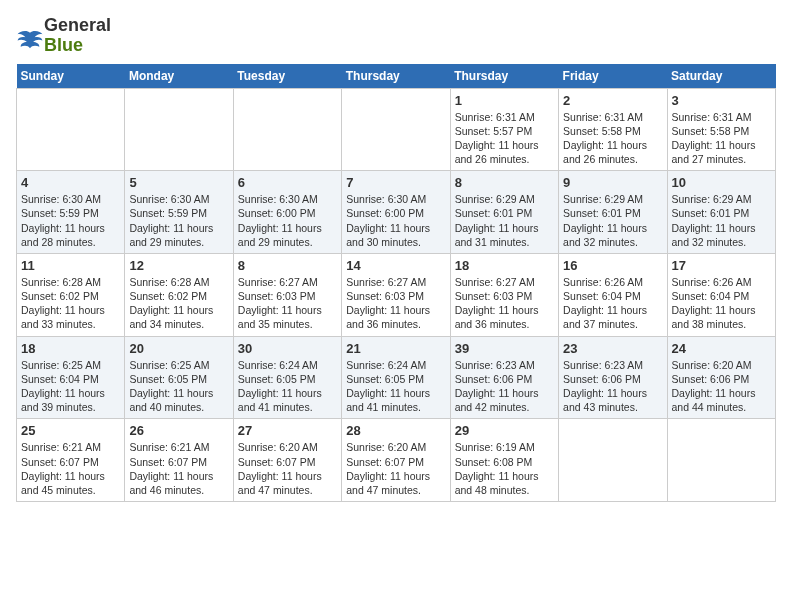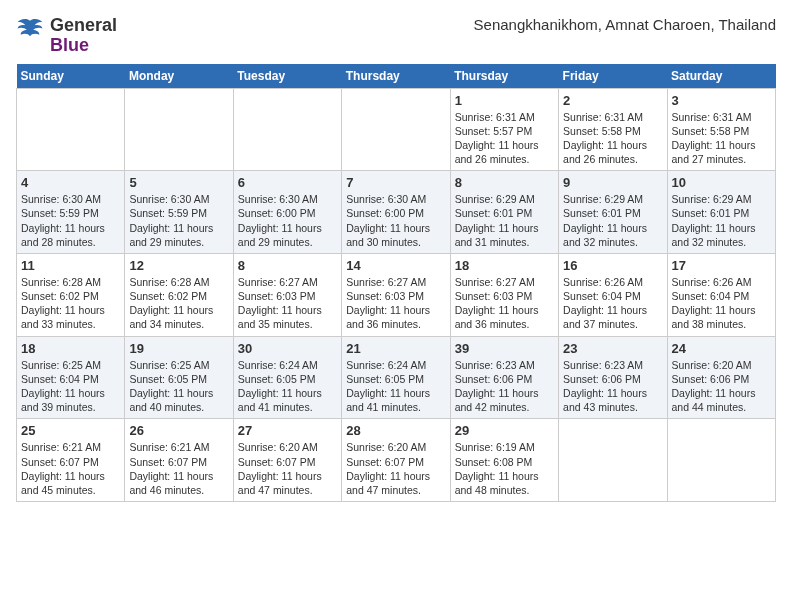--- a/index.html
+++ b/index.html
@@ -11,30 +11,30 @@
       padding: 16px;
     }
     .header-section {
       display: flex;
       justify-content: space-between;
       align-items: flex-start;
       margin-bottom: 8px;
     }
     .logo {
       display: flex;
-      align-items: flex-start;
-      gap: 6px;
+      align-items: flex-end;
+      gap: 0;
     }
     .logo-text {
       font-size: 18px;
       font-weight: bold;
       line-height: 1.1;
     }
     .logo-general { color: #333; }
-    .logo-blue { color: #701a75; }
+    .logo-blue { color: #4d7c0f; }
     .logo-bird {
       width: 28px;
       height: 28px;
     }
     .title-block {
       text-align: right;
     }
     .month-year {
       font-size: 36px;
       font-weight: bold;
@@ -92,21 +92,20 @@
   <div class="logo">
     <svg class="logo-bird" viewBox="0 0 36 36">
       <path d="M18 6 C22 2, 32 4, 34 8 C30 7, 26 9, 24 12 C28 11, 33 12, 34 16 C30 14, 25 15, 22 18 C26 18, 30 20, 30 24 C26 22, 20 22, 18 26 C16 22, 10 22, 6 24 C6 20, 10 18, 14 18 C11 15, 6 14, 2 16 C3 12, 8 11, 12 12 C10 9, 6 7, 2 8 C4 4, 14 2, 18 6Z" fill="#2e6db4"></path>
     </svg>
     <div class="logo-text">
       <span class="logo-general">General</span><br>
       <span class="logo-blue">Blue</span>
     </div>
   </div>
   <div class="title-block">
-    <div class="location">Senangkhanikhom, Amnat Charoen, Thailand</div>
   </div>
 </div>
 
 <table class="calendar-table">
   <thead>
     <tr>
     <th>Sunday</th>
         <th>Monday</th>
         <th>Tuesday</th>
         <th>Thursday</th>
@@ -229,21 +228,21 @@
         </td>
       </tr>
       <tr>
         <td>
           <div class="cell-date">18</div>
           <div class="cell-info" style="white-space: pre-line;">Sunrise: 6:25 AM
 Sunset: 6:04 PM
 Daylight: 11 hours and 39 minutes.</div>
         </td>
         <td>
-          <div class="cell-date">19</div>
+          <div class="cell-date">20</div>
           <div class="cell-info" style="white-space: pre-line;">Sunrise: 6:25 AM
 Sunset: 6:05 PM
 Daylight: 11 hours and 40 minutes.</div>
         </td>
         <td>
           <div class="cell-date">30</div>
           <div class="cell-info" style="white-space: pre-line;">Sunrise: 6:24 AM
 Sunset: 6:05 PM
 Daylight: 11 hours and 41 minutes.</div>
         </td>

